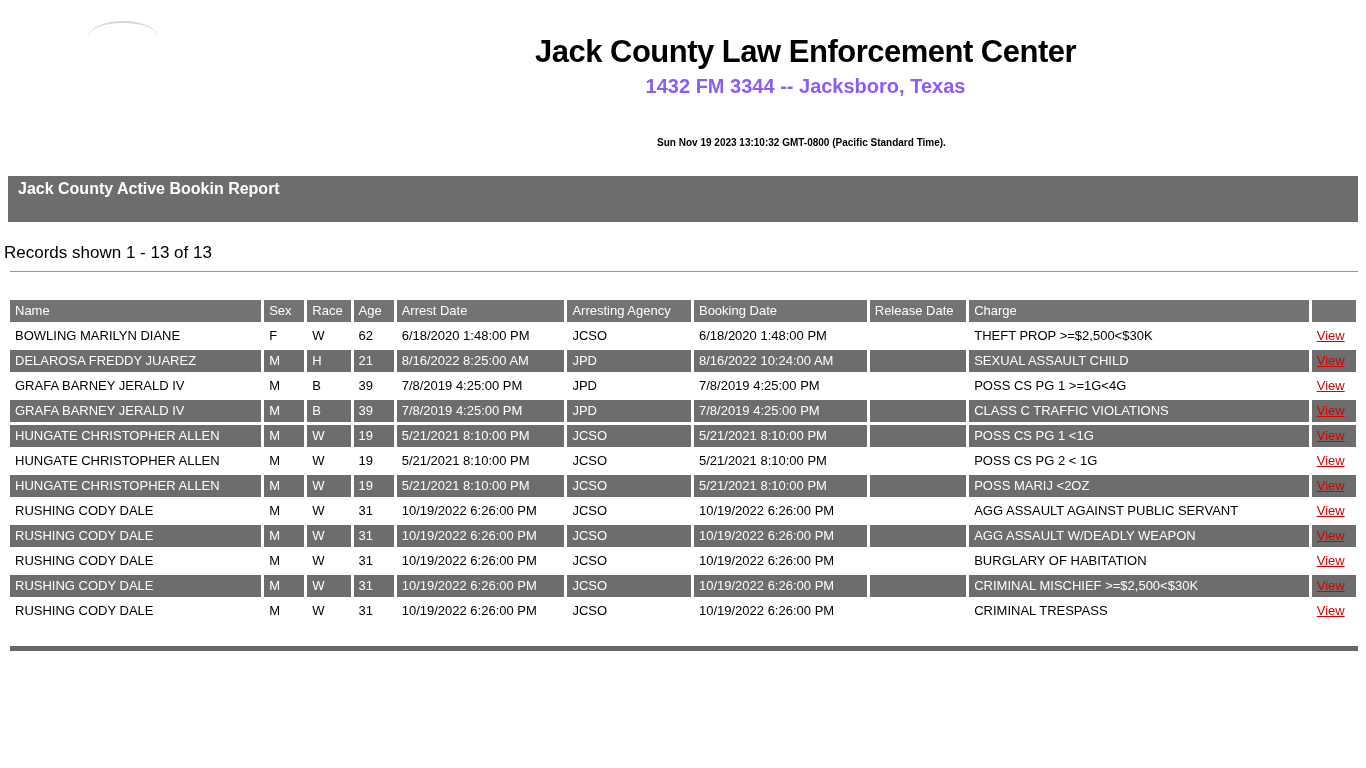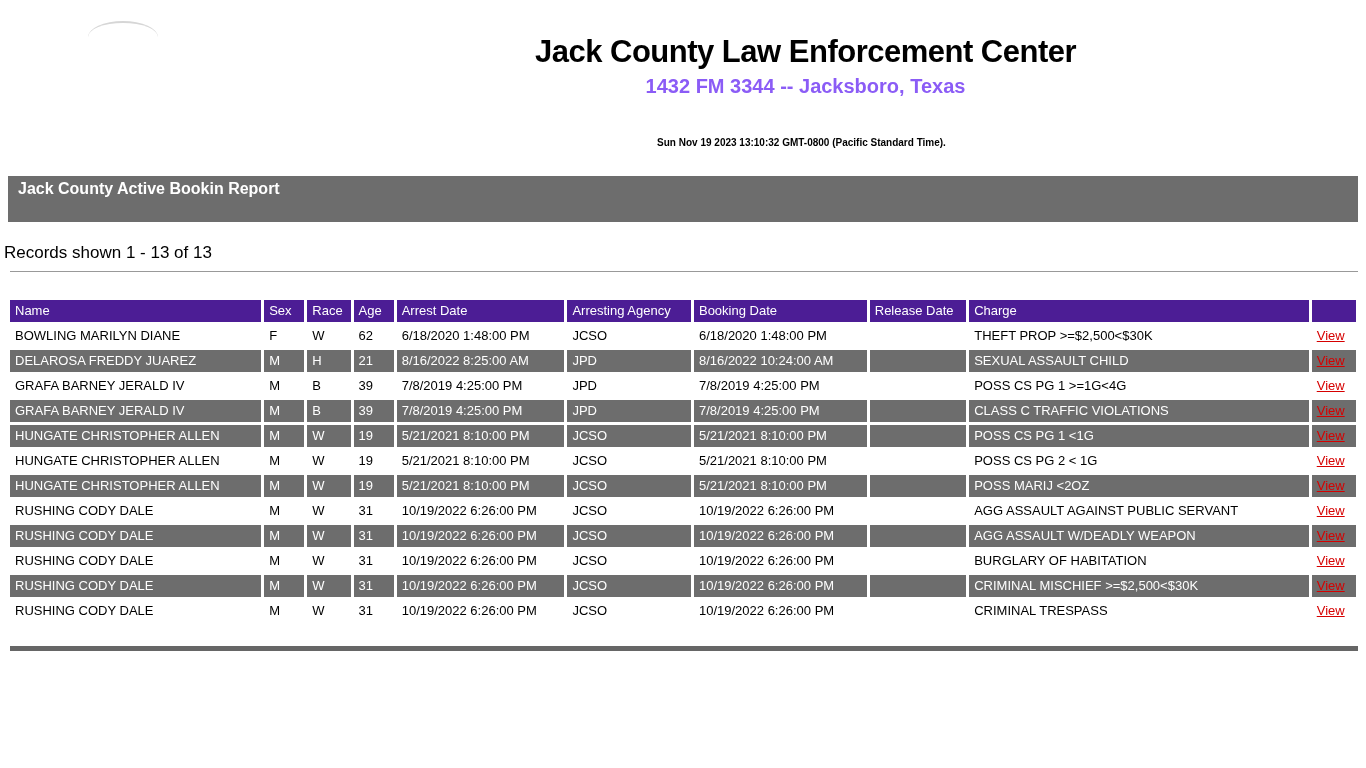--- a/index.html
+++ b/index.html
@@ -107,21 +107,21 @@
     padding: 3px 2px 3px 5px;
     line-height: 16px;
     height: 16px;
     text-align: left;
     white-space: nowrap;
     overflow: hidden;
     vertical-align: middle;
     font-weight: normal;
   }
   table.booking-table thead th {
-    background: #4c1d95;
+    background: #737373;
     color: #ffffff;
   }
   tr.row-light td {
     background: #ffffff;
     color: #000000;
   }
   tr.row-dark td {
     background: #6d6d6d;
     color: #ffffff;
   }

